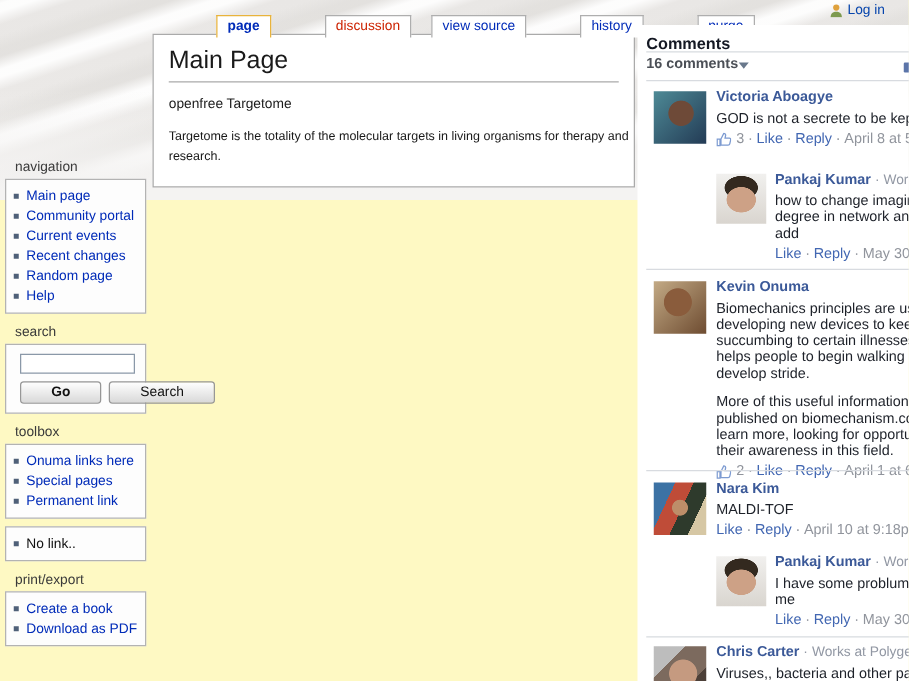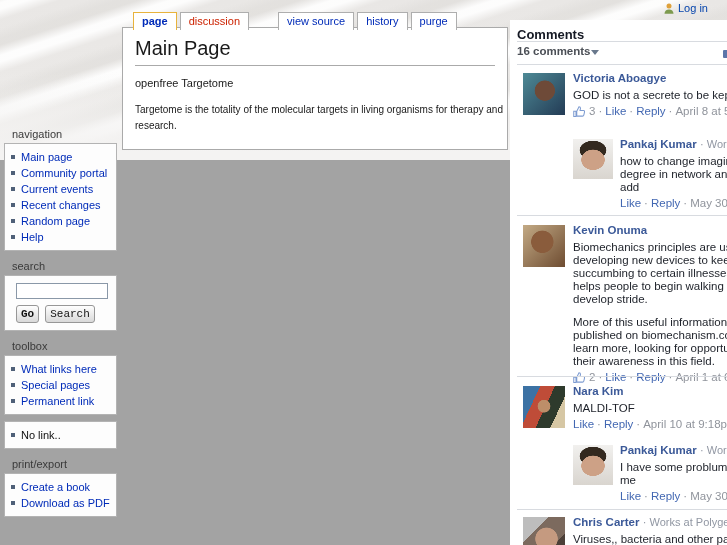--- a/index.html
+++ b/index.html
@@ -1,18 +1,18 @@
 <!DOCTYPE html>
 <html><head>
 <meta charset="utf-8">
 <style>
   * { margin:0; padding:0; box-sizing:border-box; }
   html,body { width:727px; height:545px; }
   body { font-family:"Liberation Sans", sans-serif; background:#f4f3f2; overflow:hidden; }
-  #app { position:relative; width:727px; height:545px; overflow:hidden; background:#a3a3a3; }
+  #app { position:relative; width:727px; height:545px; overflow:hidden; background:#fef9c3; }
 
   
   .texture {
     position:absolute; left:0; top:0; width:727px; height:160px;
     background-image:
       linear-gradient(to bottom, rgba(244,243,242,0) 45%, #f4f3f2 95%),
       repeating-linear-gradient(-18deg,
         rgba(255,255,255,0) 0px, rgba(255,255,255,0) 8px,
         rgba(255,255,255,.9) 18px, rgba(255,255,255,.9) 24px,
         rgba(222,220,217,.55) 34px, rgba(222,220,217,.55) 40px,
@@ -23,24 +23,25 @@
   
   .login { position:absolute; top:2px; left:664px; display:flex; align-items:center; gap:4px; font-size:11px; }
   .login a { color:#0645ad; text-decoration:none; }
 
   
   .tabs { position:absolute; left:133px; top:12px; display:flex; align-items:flex-end; z-index:3; }
   .tab {
     background:#fff; border:1px solid #aeaeae; border-bottom:none;
     font-size:11px; padding:2px 8px 3px 8px; margin-right:3px; color:#002bb8; cursor:pointer;
     white-space:nowrap;
+    margin-left:40px;
   }
   .tab.active { border-color:#e8b33c; font-weight:bold; }
   .tab.newpage { color:#cc2200; }
-  .tab.gap { margin-left:26px; }
+  .tab.gap { margin-left:13px; }
 
   
   .content {
     position:absolute; left:122px; top:27px; width:386px; height:123px;
     background:#fff; border:1px solid #aaa; z-index:2; padding:9px 12px 0 12px;
   }
   .content h1 { font-size:20px; font-weight:normal; color:#1a1a1a; border-bottom:1px solid #aaa; padding-bottom:5px; }
   .content h2 { font-size:11px; font-weight:normal; color:#1a1a1a; margin-top:11px; }
   .content p { font-size:10px; color:#181818; margin-top:13px; line-height:1.55; width:374px; }
 
@@ -54,22 +55,22 @@
   .p-item a.plain { color:#111; }
   .edit-link { color:#002bb8; text-decoration:none; }
 
   .search-box input {
     width:92px; height:16px; border:1px solid #8a98a8; background:#fff; font-size:11px; display:block;
     margin:2px 0 6px 5px; padding:0 2px;
   }
   .btn-row { display:flex; gap:6px; padding-left:5px; padding-bottom:2px; }
   .btn {
     font-size:11px; color:#111; background:linear-gradient(#fefefe,#d9d9d9);
-    border:1px solid #979797; border-radius:3px; padding:2px 4px; cursor:pointer;
-    font-family:Liberation Mono, monospace;
+    border:1px solid #979797; border-radius:3px; padding:2px 24px; cursor:pointer;
+    font-family:Liberation Sans, sans-serif;
   }
   .btn.go { font-weight:bold; }
 
   
   .comments {
     position:absolute; left:510px; top:20px; width:281px; height:525px; background:#fff; z-index:4;
     font-size:11.5px; color:#1d2129;
   }
   .c-title { font-weight:bold; font-size:13px; color:#141823; position:absolute; left:7px; top:7px; }
   .c-div { position:absolute; left:7px; right:0; height:0; border-top:1px solid #d8dbe0; }
@@ -178,21 +179,21 @@
       <div class="btn-row">
         <button class="btn go">Go</button>
         <button class="btn">Search</button>
       </div>
     </div>
 
     <div class="portlet-label">toolbox</div>
     <div class="portlet-box">
       <div class="p-item">
           <span class="bullet"></span>
-          <a href="#">What links here</a>
+          <a href="#">Onuma links here</a>
         </div>
       <div class="p-item">
           <span class="bullet"></span>
           <a href="#">Special pages</a>
         </div>
       <div class="p-item">
           <span class="bullet"></span>
           <a href="#">Permanent link</a>
         </div>
     </div>

